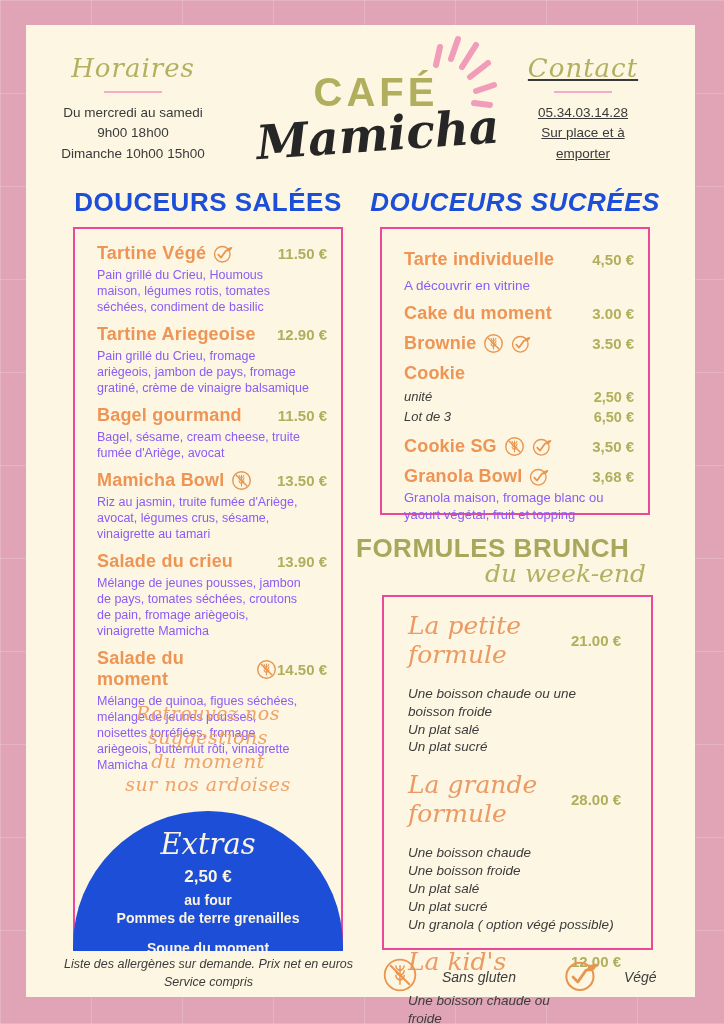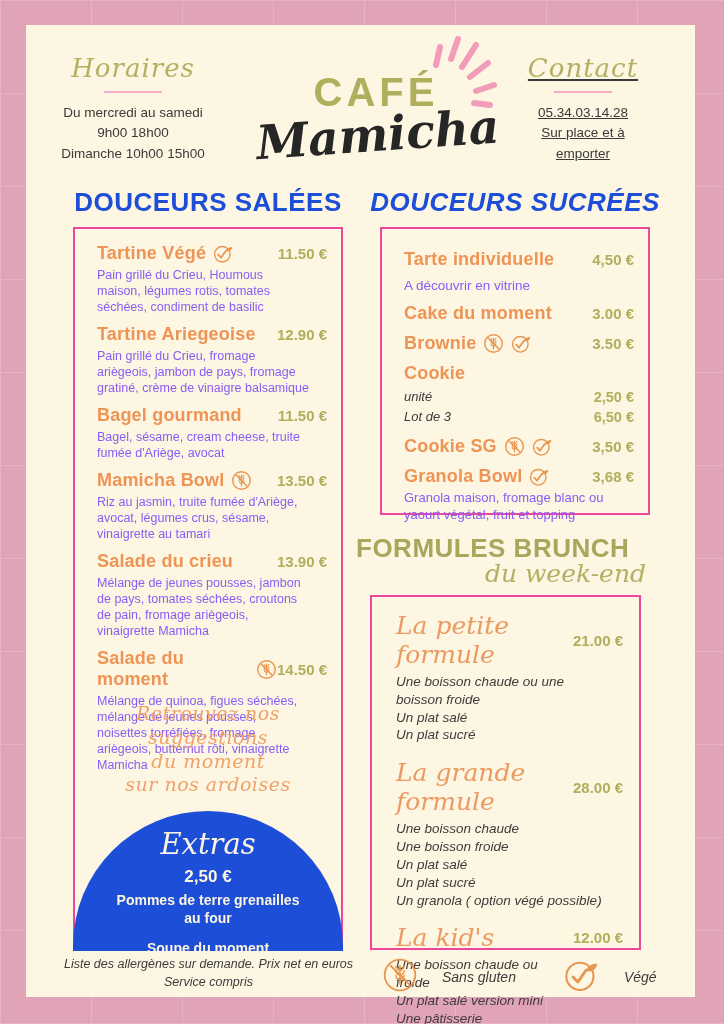--- a/index.html
+++ b/index.html
@@ -35,21 +35,21 @@
   
   .section-title{ position:absolute; width:330px; text-align:center;
     font-size:26px; font-weight:800; color:#1d4ed8; letter-spacing:0.5px; }
   .title-salees{ left:17px; top:162px; }
   .title-sucrees{ left:324px; top:162px;font-style:italic; }
 
   
   .menu-box{ position:absolute; border:2px solid #ec4899; background:#fdf6e2; }
   .box-salees{ left:47px; top:202px; width:270px; height:724px; padding:14px 14px 0 22px; }
   .box-sucrees{ left:354px; top:202px; width:270px; height:288px; padding:20px 14px 0 22px; }
-  .box-brunch{ left:344px; top:570px; width:271px; height:355px; padding:14px 16px 0 24px; }
+  .box-brunch{ left:356px; top:570px; width:271px; height:355px; padding:14px 30px 0 24px; }
 
   .menu-item{ margin-bottom:9px; }
   .item-row{ display:flex; align-items:center; }
   .item-name{ font-size:18px; font-weight:bold; color:#ee9454; letter-spacing:0.2px; }
   .item-price{ margin-left:auto; font-size:15px; font-weight:bold; color:#b1ae5d; white-space:nowrap; }
   .item-desc{ font-size:12.5px; line-height:1.28; color:#8b5cf6; margin-top:3px; max-width:212px; }
   .dish-icon{ margin-left:7px; flex:0 0 auto; display:inline-flex; }
 
   .variant-row{ display:flex; font-size:13px; font-style:italic; color:#3d3c3c; line-height:1.35; }
   .variant-row .item-price{ font-style:normal; font-size:14.5px; }
@@ -66,21 +66,21 @@
 
   
   .brunch-heading{ position:absolute; left:330px; top:508px; width:300px; text-align:left;
     font-size:26px; font-weight:800; color:#a9a75b; letter-spacing:0.5px; }
   .brunch-subtitle{ position:absolute; left:330px; top:534px; width:290px; text-align:right;
     font-size:25px; color:#b3b062; }
   .formule{ margin-bottom:14px; }
   .formule-row{ display:flex; align-items:center; }
   .formule-name{ font-size:25px; color:#eb9a63; }
   .formule-line{ font-style:italic; font-size:13.5px; line-height:1.32; color:#3d3c3c; }
-  .formule-lines{ margin-top:4px; }
+  .formule-lines{ margin-top:16px; }
 
   
   .footer-note{ position:absolute; left:30px; top:930px; width:305px; text-align:center;
     font-style:italic; font-size:12.5px; line-height:1.45; color:#3d3c3c; }
   .legend{ position:absolute; left:356px; top:932px; display:flex; align-items:center; gap:14px; }
   .legend-group{ display:flex; align-items:center; gap:24px; }
   .legend-group + .legend-group{ margin-left:34px; }
   .legend-label{ font-style:italic; font-size:14px; color:#3d3c3c; }
 </style>
 </head>
@@ -200,22 +200,22 @@
     <div class="suggestion script">
       <div>Retrouvez nos suggestions</div>
       <div>du moment</div>
       <div>sur nos ardoises</div>
     </div>
 
     <div class="extras-dome">
       <div class="extras-title script">Extras</div>
       <div class="extras-price">2,50 €</div>
       <div class="extras-line">
+        <div>au four</div>
         <div>Pommes de terre grenailles</div>
-        <div>au four</div>
       </div>
       <div class="extras-line last">Soupe du moment</div>
     </div>
   </div>
 
   <div class="menu-box box-sucrees">
 
     <div class="menu-item">
       <div class="item-row">
         <span class="item-name">Tarte individuelle</span>

